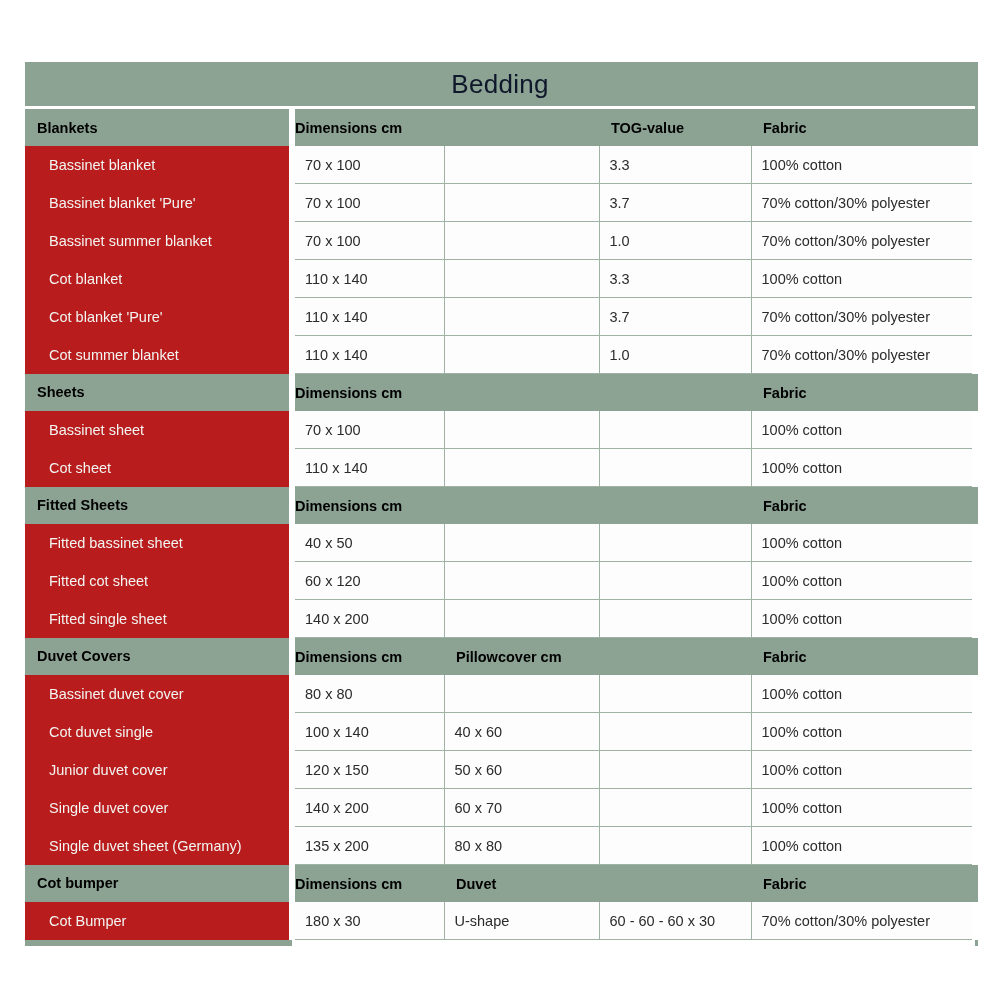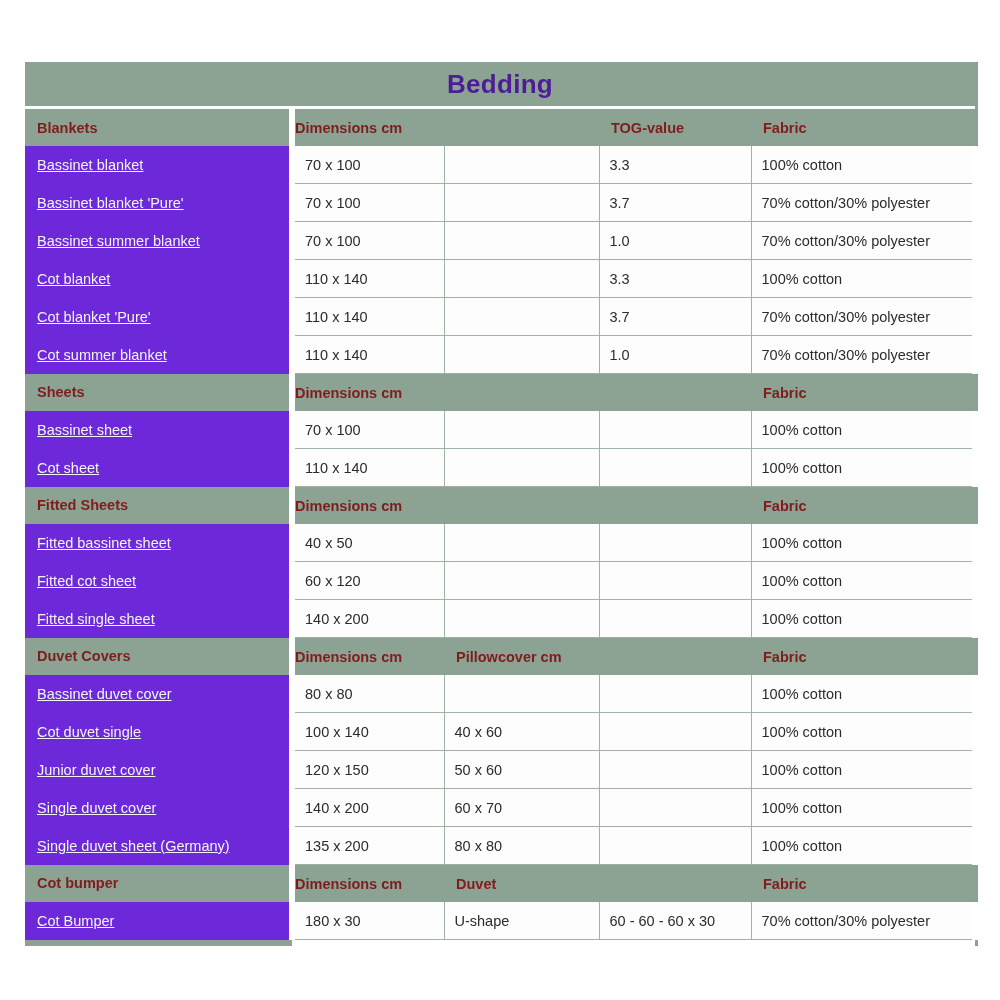--- a/index.html
+++ b/index.html
@@ -37,34 +37,34 @@
 
   table.bedding col.c-name   { width: 267px; }
   table.bedding col.c-dim    { width: 152px; }
   table.bedding col.c-pillow { width: 155px; }
   table.bedding col.c-tog    { width: 152px; }
   table.bedding col.c-fabric { width: 224px; }
 
   
   tr.title-row td {
     background: #8ca394;
-    color: #4c1d95;
+    color: #0f172a;
     text-align: center;
     font-size: 26px;
-    font-weight: bold;
+    font-weight: normal;
     letter-spacing: 0.3px;
     height: 44px;
     padding: 0;
     border-bottom: 3px solid #ffffff;
   }
 
   
   tr.section-row td {
     background: #8ca394;
-    color: #7f1d1d;
+    color: #000000;
     font-size: 14.5px;
     font-weight: bold;
     height: 37px;
     padding: 0 0 0 12px;
     vertical-align: middle;
     border: 0;
     white-space: nowrap;
   }
   tr.section-row td.gap {
     padding: 0;
@@ -72,26 +72,25 @@
   }
 
   
   tr.data-row td {
     height: 37px;
     padding: 0;
     vertical-align: middle;
     font-size: 14.5px;
   }
   tr.data-row td.name-cell {
-    background: #6d28d9;
+    background: #b91c1c;
     color: #f2f5f2;
-    padding-left: 12px;
+    padding-left: 24px;
     border: 0;
     white-space: nowrap;
-    text-decoration: underline;
   }
   tr.data-row td.val-cell {
     background: #fcfdfc;
     color: #2b2b2b;
     padding-left: 10px;
     border: 1px solid #9fb2a4;
     border-top: 0;
     border-bottom: 1px solid #9fb2a4;
     white-space: nowrap;
   }

